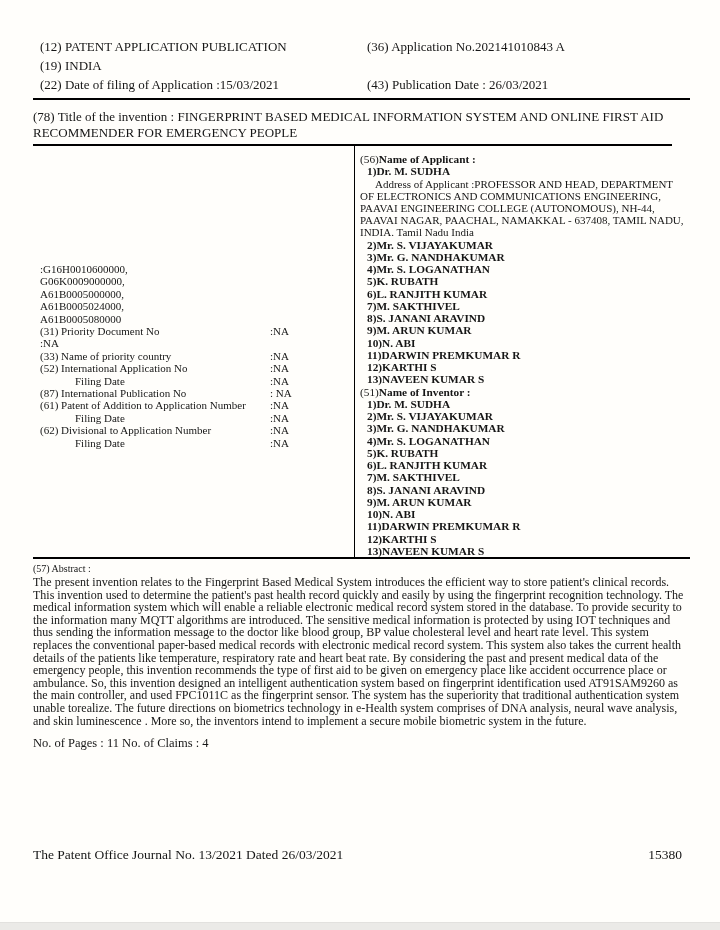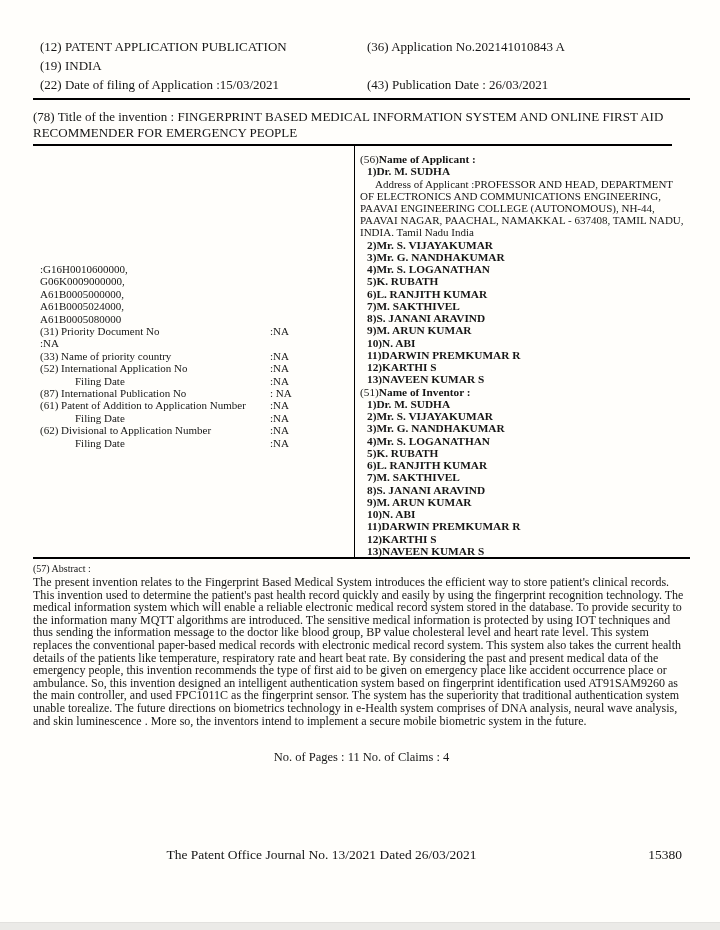--- a/index.html
+++ b/index.html
@@ -32,25 +32,25 @@
   .bib-row.indent .bib-label { padding-left: 35px; }
   .bib-right { flex: 1; padding: 7px 2px 0 5px; font-size: 11.3px; line-height: 12.25px; }
   .grp-heading { font-weight: bold; }
   .grp-heading .num { font-weight: normal; }
   .person-name { font-weight: bold; padding-left: 7px; }
   .addr { font-size: 11px; line-height: 12.2px; text-indent: 15px; }
 
   
   .abs-heading { margin-top: 3px; font-size: 10px; line-height: 14px; }
   .abs-text { font-size: 12px; line-height: 12.6px; }
-  .pages-claims { margin-top: 23px; font-size: 12.5px; text-align: center; }
+  .pages-claims { margin-top: 9px; font-size: 12.5px; }
 
   
   .footer { position: absolute; top: 847px; left: 33px; width: 657px; font-size: 13.5px; }
-  .footer-journal { text-align: center; display: block; margin-right: 80px; }
+  .footer-journal { text-align: left; display: block; margin-right: 80px; }
   .footer-page-no { position: absolute; right: 8px; top: 0; }
 
   .bottom-strip { position: absolute; left: 0; bottom: 0; width: 720px; height: 8px; background: #ebeae7; border-top: 1px solid #e2e1de; }
 </style>
 </head>
 <body>
 
 <div class="content">
 
   <div>

